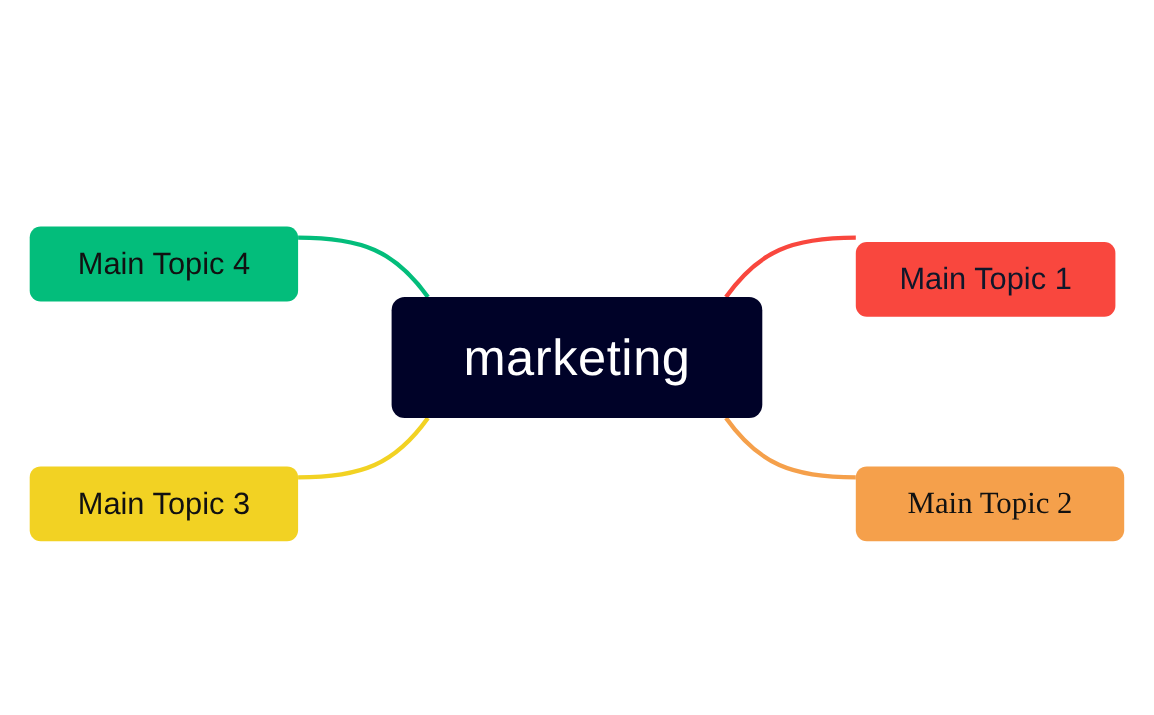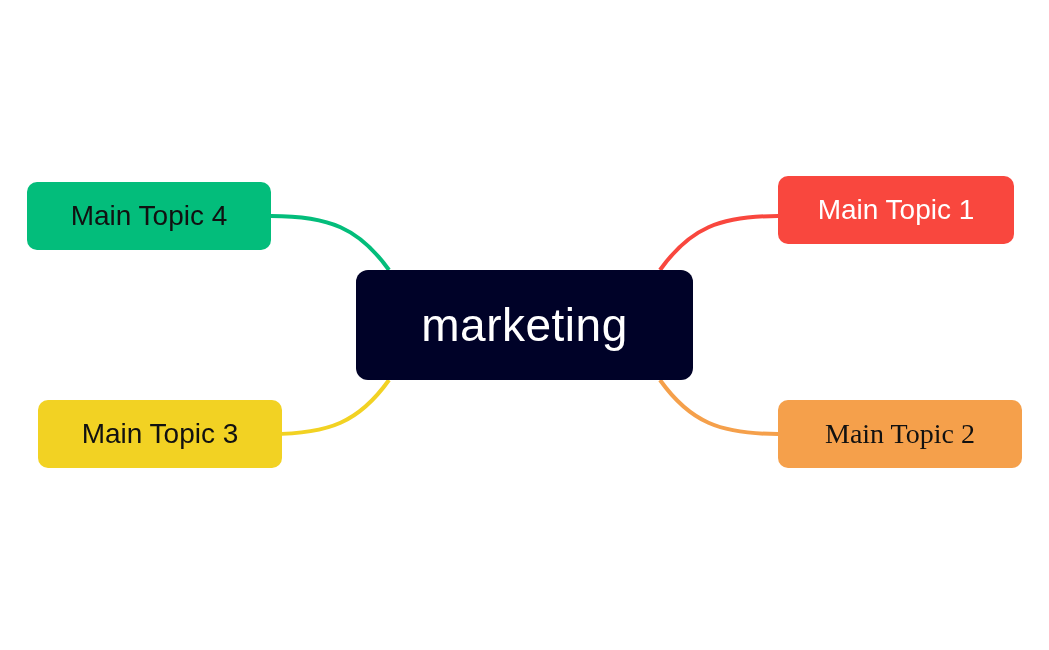--- a/index.html
+++ b/index.html
@@ -4,24 +4,24 @@
 <style>
   html, body { margin: 0; padding: 0; background: #ffffff; }
   body { width: 1049px; height: 650px; position: relative; overflow: hidden;
          font-family: "Liberation Sans", "DejaVu Sans", sans-serif; }
   .canvas { position: absolute; left: 0; top: 0; width: 1049px; height: 650px; }
   svg.links { position: absolute; left: 0; top: 0; width: 1049px; height: 650px; }
   .node { position: absolute; display: flex; align-items: center; justify-content: center;
           box-sizing: border-box; border-radius: 10px; cursor: pointer; white-space: nowrap; }
   .central { left: 356px; top: 270px; width: 337px; height: 110px; border-radius: 12px;
              background: #000228; color: #ffffff; font-size: 46px; letter-spacing: 0.5px; }
-  .topic { height: 68px; font-size: 28px; }
-  .t1 { left: 778px; top: 176px; width: 236px; background: #f9473e; color: #ffffff; }
+  .topic { height: 68px; font-size: 28px; margin-top: 24px; }
+  .t1 { left: 778px; top: 196px; width: 236px; background: #f9473e; color: #0f172a; }
   .t2 { left: 778px; top: 400px; width: 244px; background: #f5a04b; color: #111111; font-family: Liberation Serif, serif; }
-  .t3 { left: 38px; top: 400px; width: 244px; background: #f2d223; color: #111111; }
+  .t3 { left: 27px; top: 400px; width: 244px; background: #f2d223; color: #111111; }
   .t4 { left: 27px; top: 182px; width: 244px; background: #03bd7b; color: #111111; }
 </style>
 </head>
 <body>
 
 <div class="canvas">
   <svg class="links" viewBox="0 0 1049 650">
     <path d="M660 270 C 690 228, 720 216, 778 216" stroke="#f9473e" stroke-width="4" fill="none"></path>
     <path d="M660 380 C 690 422, 720 434, 778 434" stroke="#f5a04b" stroke-width="4" fill="none"></path>
     <path d="M389 380 C 359 422, 329 434, 271 434" stroke="#f2d223" stroke-width="4" fill="none"></path>

